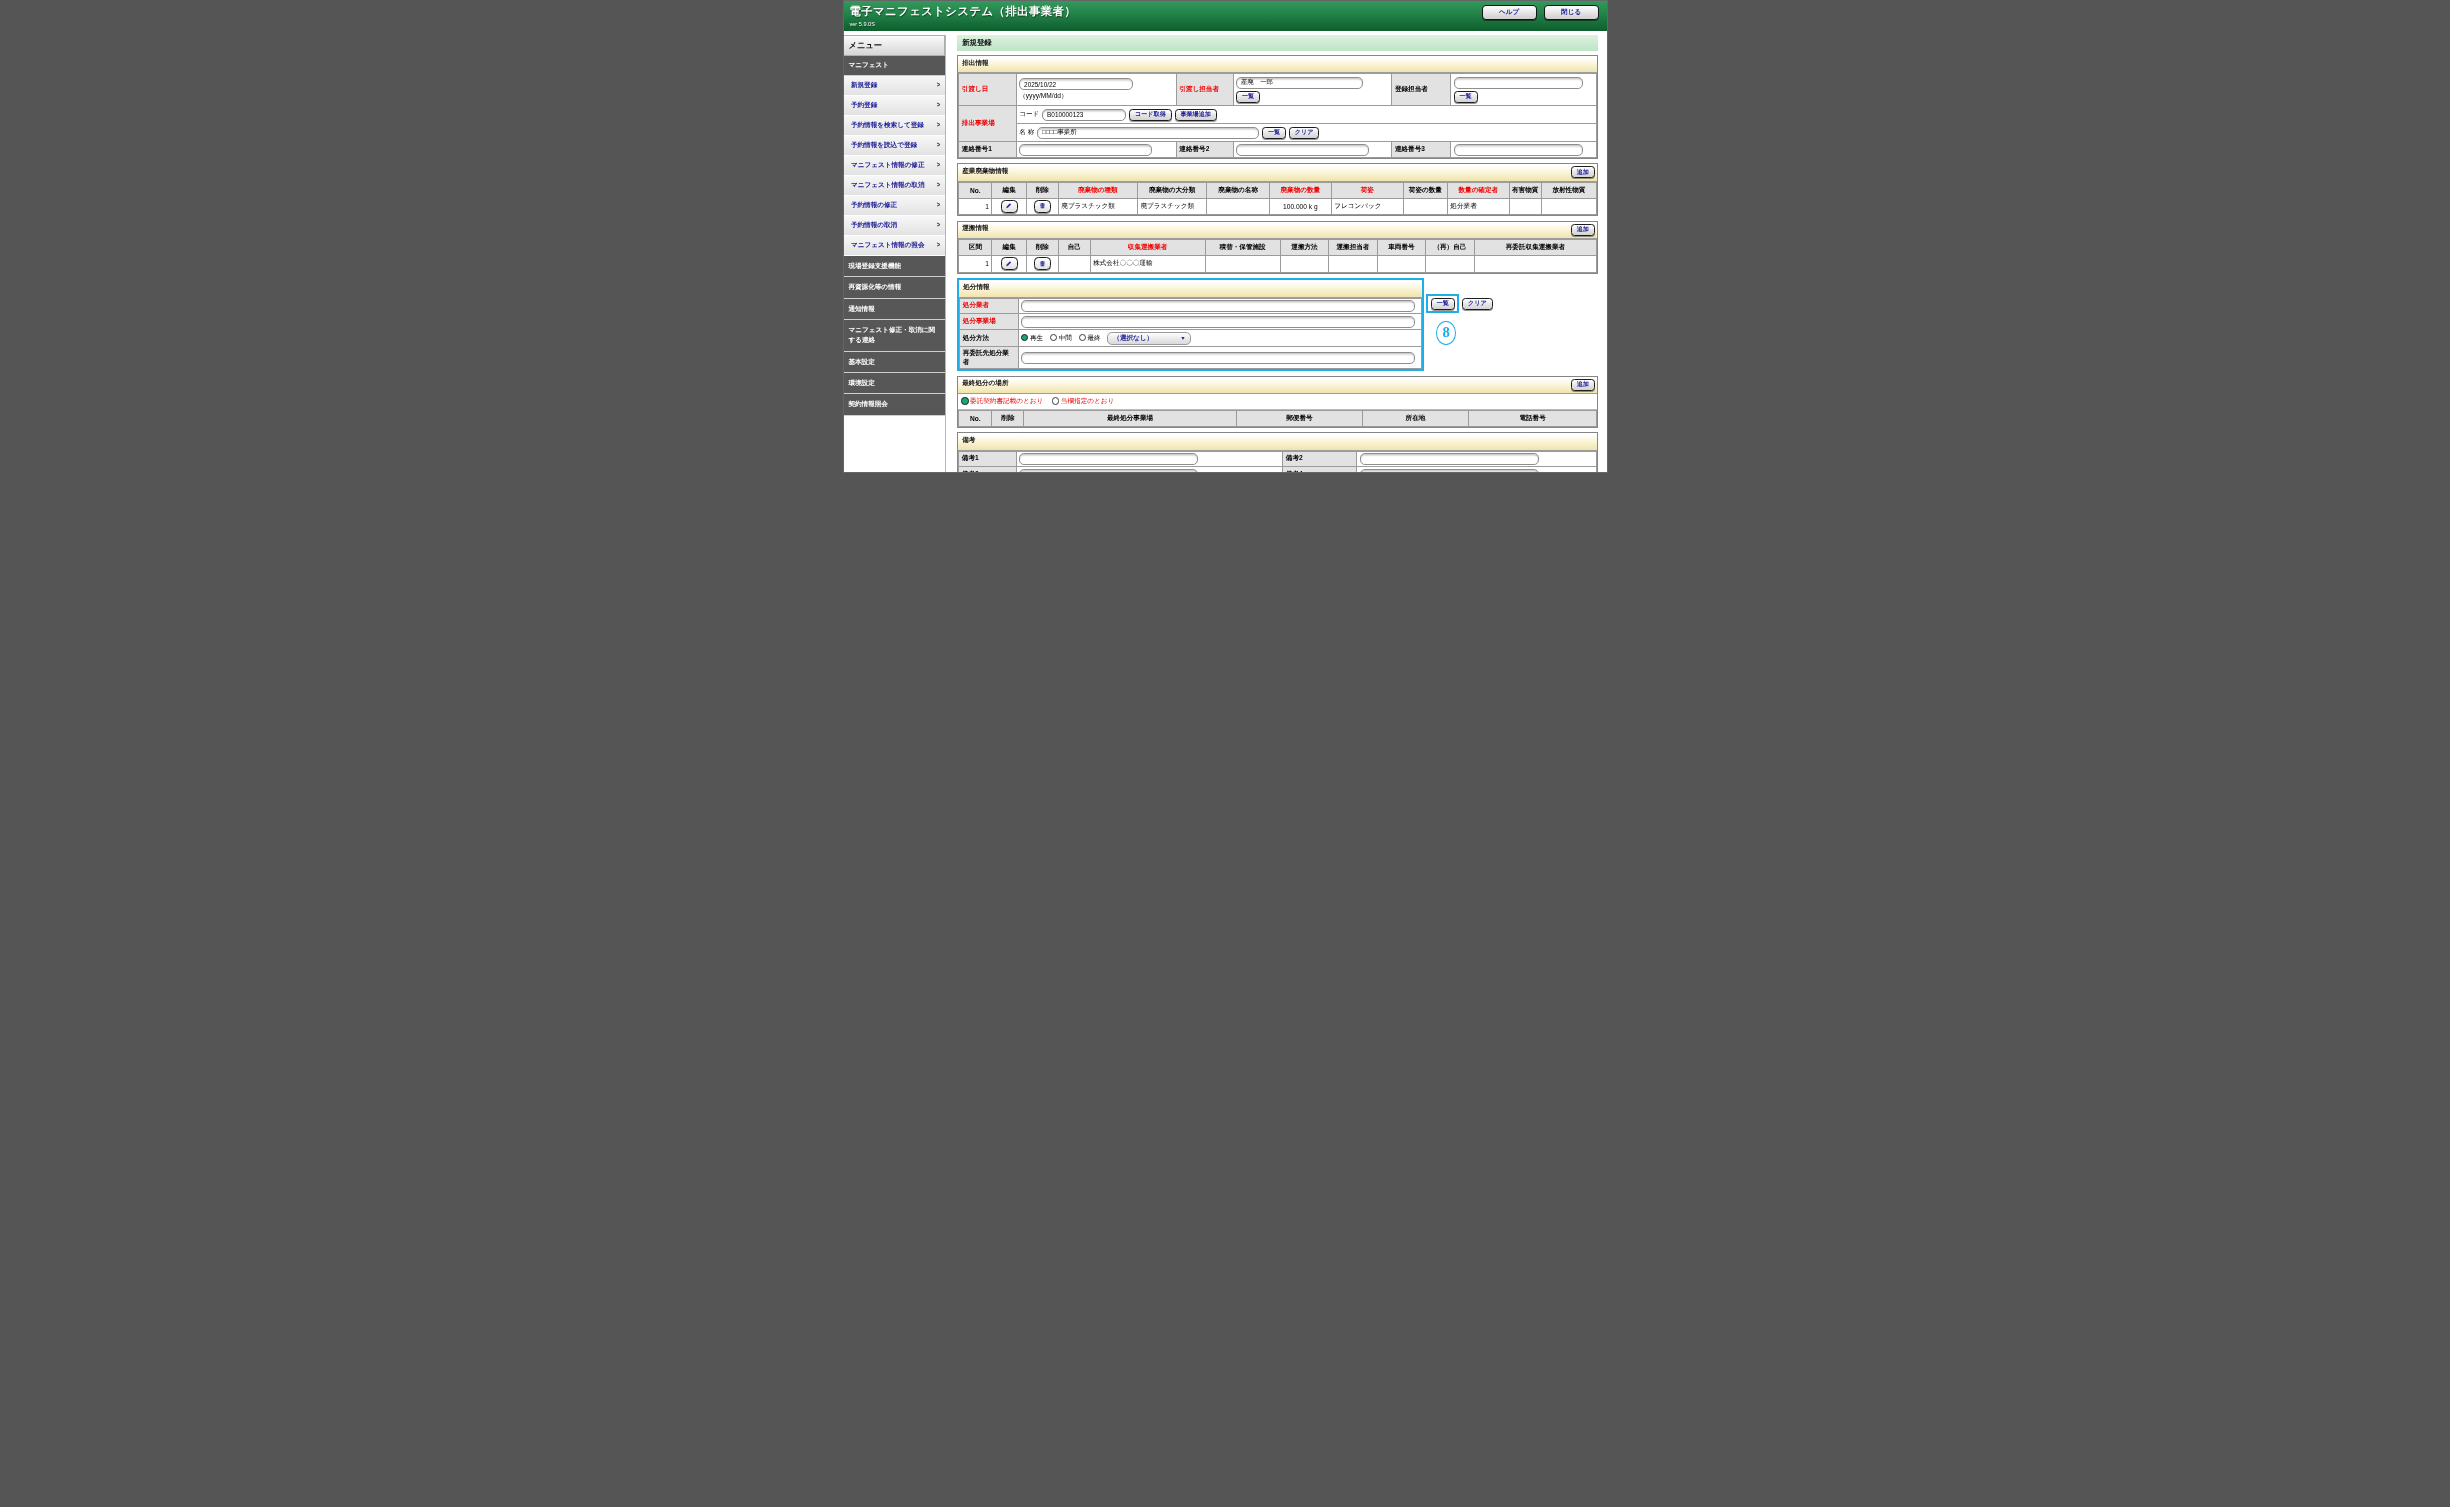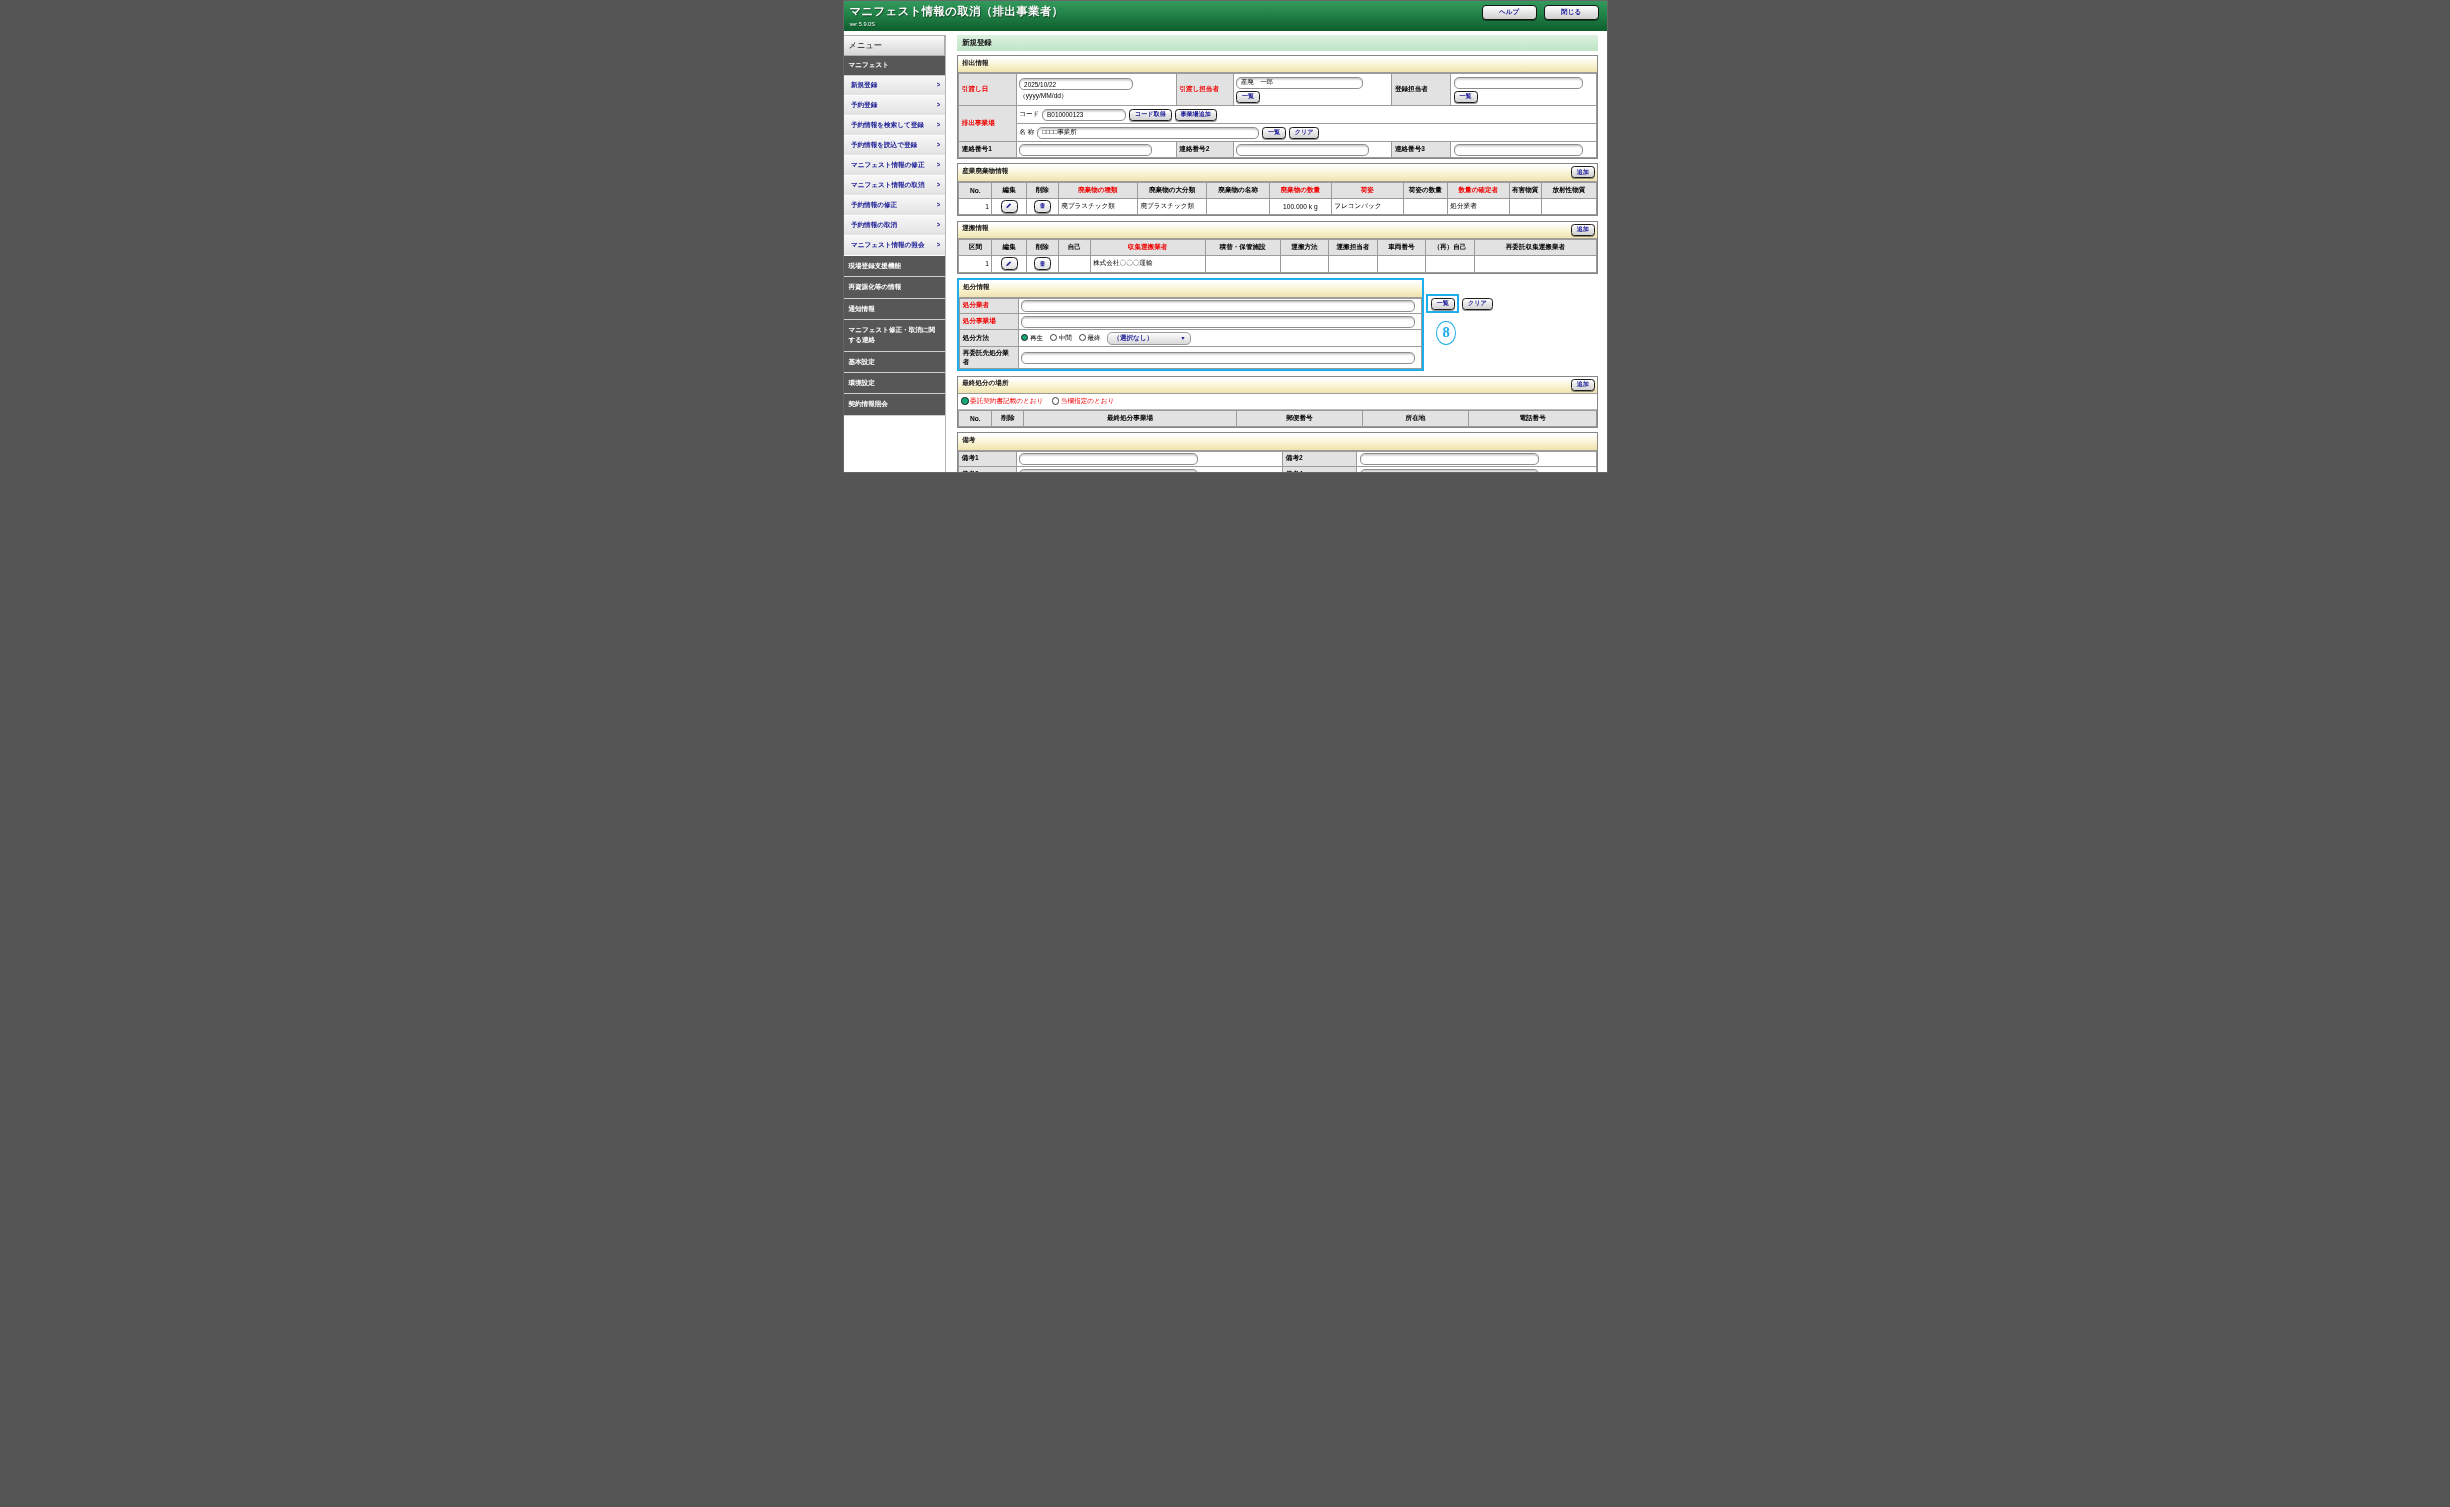--- a/index.html
+++ b/index.html
@@ -26,21 +26,21 @@
     background: linear-gradient(#ffffff,#dcdcdc 70%,#cfcfcf);
     border: 1px solid #151515; border-radius: 3.9px;
     color:#1c1c96; font-weight:bold; font-size:6.6px;
     display:flex; align-items:center; justify-content:center; cursor:pointer;
     box-shadow: 0 1px 0 rgba(0,0,0,.45);
   }
   
   .layout { display:flex; margin-top: 4.4px; }
   .sidebar { width: 102px; flex: none; border-right: 0.5px solid #b5b5b5; }
   .menu-title {
-    font-size: 8.3px; font-weight: normal; color:#111;
+    font-size: 8.3px; font-weight: bold; color:#111;
     padding: 3.9px 4.9px; background: linear-gradient(#fbfbfb,#d6d6d6);
     border: 0.5px solid #adadad; border-left:none;
   }
   .cat-dark {
     background:#575757; color:#fff; font-size:6.6px; font-weight:bold;
     padding: 4.9px 4.9px; border-bottom: 1px solid #cfcfcf; cursor:pointer;
   }
   .menu-item {
     display:flex; justify-content:space-between; align-items:center;
     padding: 4.4px 4.4px 4.4px 7.4px;
@@ -148,21 +148,21 @@
   .fd-radio-line label { margin-right: 6.9px; }
   
   .pattern-row { display:flex; align-items:center; margin-top: 6.4px; }
   .pattern-row .plabel { font-size:6.9px; }
   .footer2 { display:flex; justify-content:flex-end; margin-top: 4.9px; }
 </style>
 </head>
 <body>
 
 <div class="hdr">
-  <div class="hdr-title">マニフェスト情報の取消（排出事業者）</div>
+  <div class="hdr-title">電子マニフェストシステム（排出事業者）</div>
   <div class="hdr-ver">ver  5.9.0S</div>
   <div class="hdr-btns">
     <div class="hdr-btn">ヘルプ</div>
     <div class="hdr-btn">閉じる</div>
   </div>
 </div>
 
 <div class="layout">
 
   <div class="sidebar">

